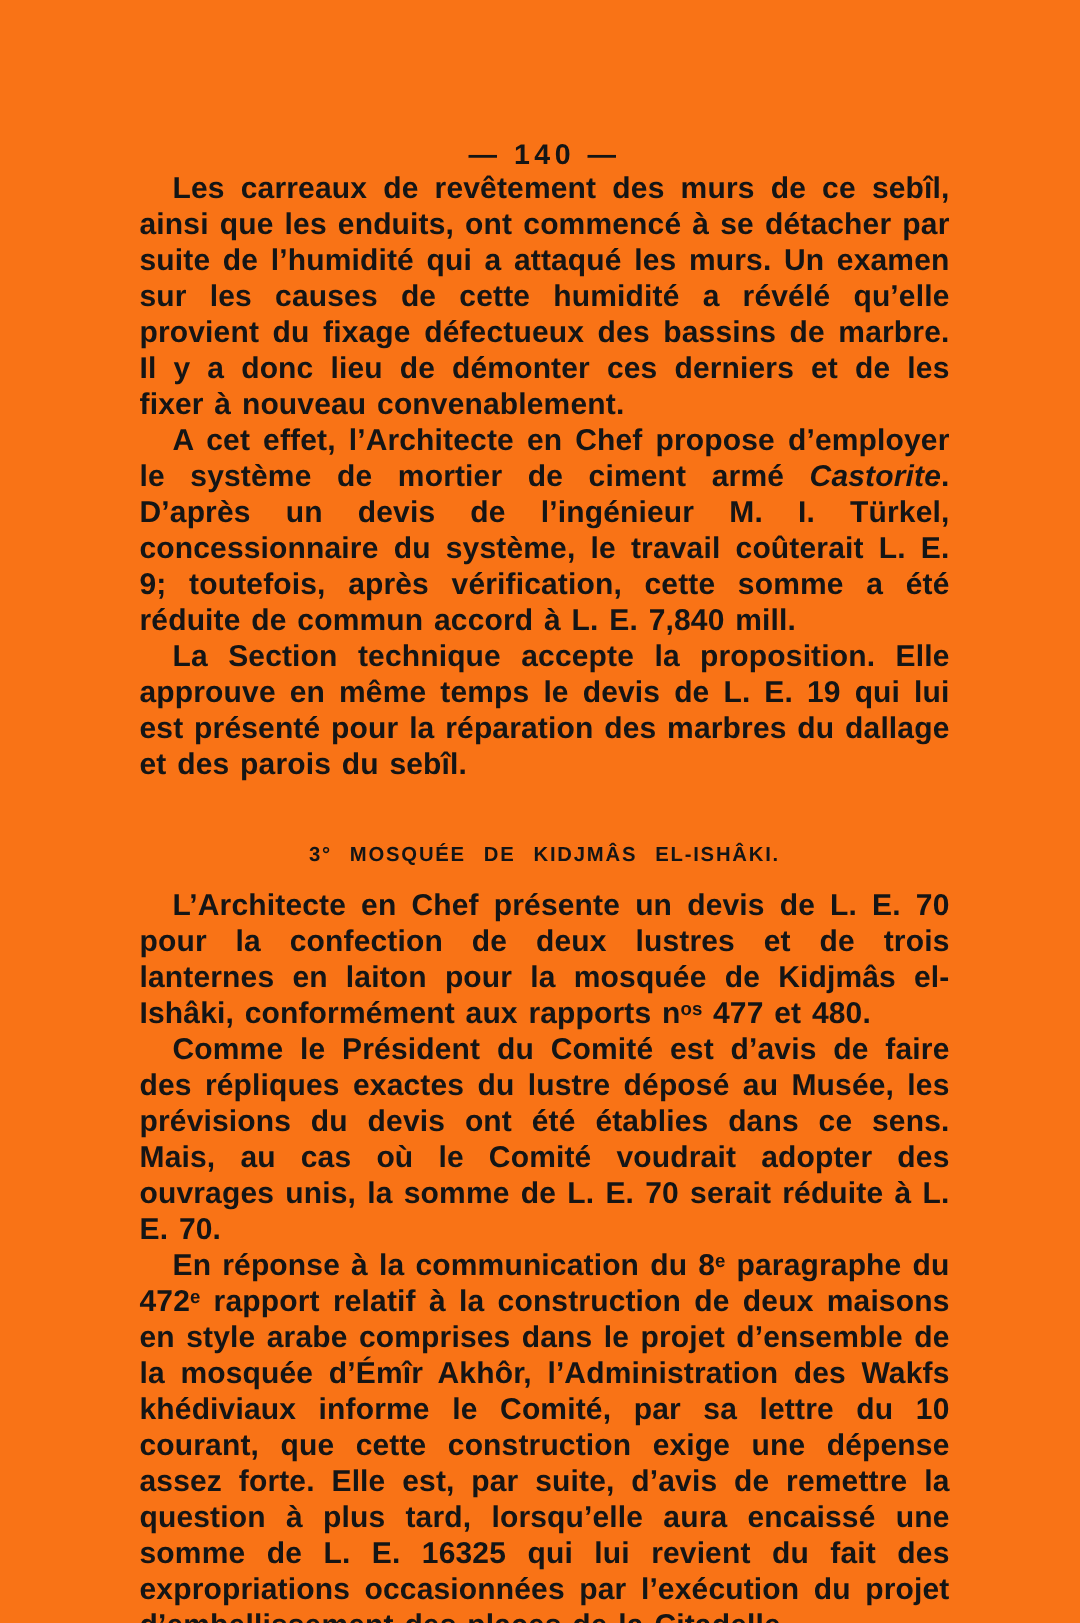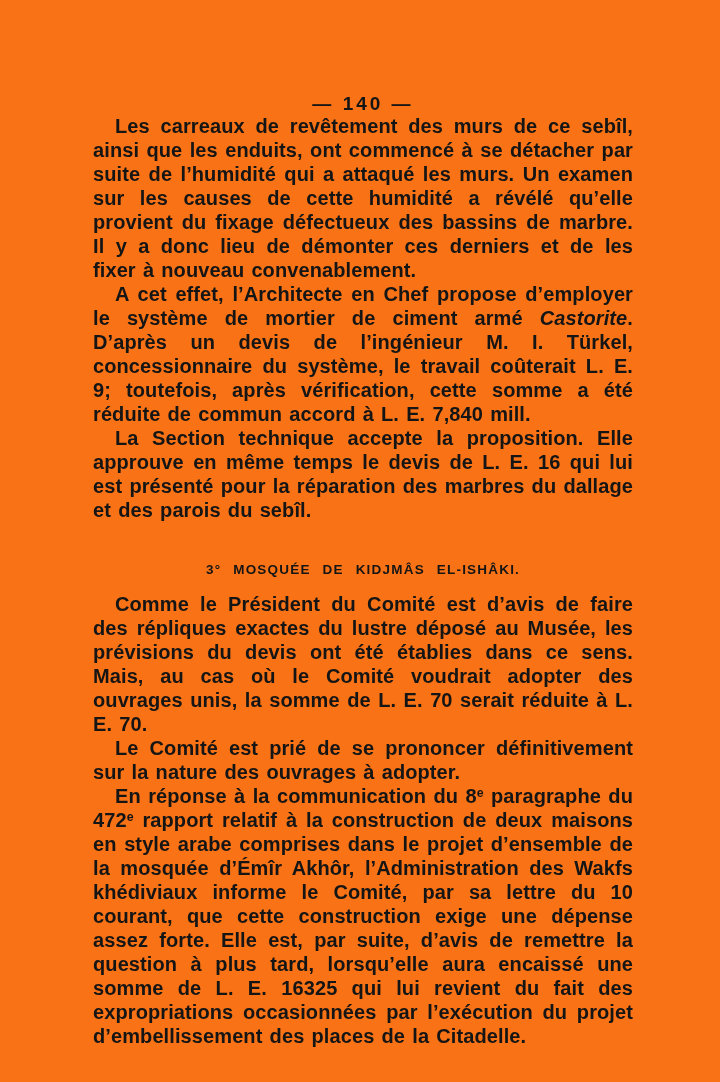--- a/index.html
+++ b/index.html
@@ -60,26 +60,26 @@
 <div class="page">
   <div class="content">
 
     <div class="page-number">— 140 —</div>
 
 
     <p class="body-par first-par">Les carreaux de revêtement des murs de ce sebîl, ainsi que les enduits, ont commencé à se détacher par suite de l’humidité qui a attaqué les murs. Un examen sur les causes de cette humidité a révélé qu’elle provient du fixage défectueux des bassins de marbre. Il y a donc lieu de démonter ces derniers et de les fixer à nouveau convenablement.</p>
 
     <p class="body-par"><span>A cet effet, l’Architecte en Chef propose d’employer le système de mortier de ciment armé </span><span class="it">Castorite</span><span>. D’après un devis de l’ingénieur M. I. Türkel, concessionnaire du système, le travail coûterait L. E. 9; toutefois, après vérification, cette somme a été réduite de commun accord à L. E. 7,840 mill.</span></p>
 
-    <p class="body-par">La Section technique accepte la proposition. Elle approuve en même temps le devis de L. E. 16 qui lui est présenté pour la réparation des marbres du dallage et des parois du sebîl.</p>
+    <p class="body-par">La Section technique accepte la proposition. Elle approuve en même temps le devis de L. E. 19 qui lui est présenté pour la réparation des marbres du dallage et des parois du sebîl.</p>
 
     <div class="section-heading h3">3° MOSQUÉE DE KIDJMÂS EL-ISHÂKI.</div>
 
+    <p class="body-par first-par"><span>L’Architecte en Chef présente un devis de L. E. 70 pour la confection de deux lustres et de trois lanternes en laiton pour la mosquée de Kidjmâs el-Ishâki, conformément aux rapports n</span><sup>os</sup><span> 477 et 480.</span></p>
 
     <p class="body-par">Comme le Président du Comité est d’avis de faire des répliques exactes du lustre déposé au Musée, les prévisions du devis ont été établies dans ce sens. Mais, au cas où le Comité voudrait adopter des ouvrages unis, la somme de L. E. 70 serait réduite à L. E. 70.</p>
 
-    <p class="body-par">Le Comité est prié de se prononcer définitivement sur la nature des ouvrages à adopter.</p>
 
 
     <p class="body-par first-par"><span>En réponse à la communication du 8</span><sup>e</sup><span> paragraphe du 472</span><sup>e</sup><span> rapport relatif à la construction de deux maisons en style arabe comprises dans le projet d’ensemble de la mosquée d’Émîr Akhôr, l’Administration des Wakfs khédiviaux informe le Comité, par sa lettre du 10 courant, que cette construction exige une dépense assez forte. Elle est, par suite, d’avis de remettre la question à plus tard, lorsqu’elle aura encaissé une somme de L. E. 16325 qui lui revient du fait des expropriations occasionnées par l’exécution du projet d’embellissement des places de la Citadelle.</span></p>
 
   </div>
 </div>
 
 </body></html>

